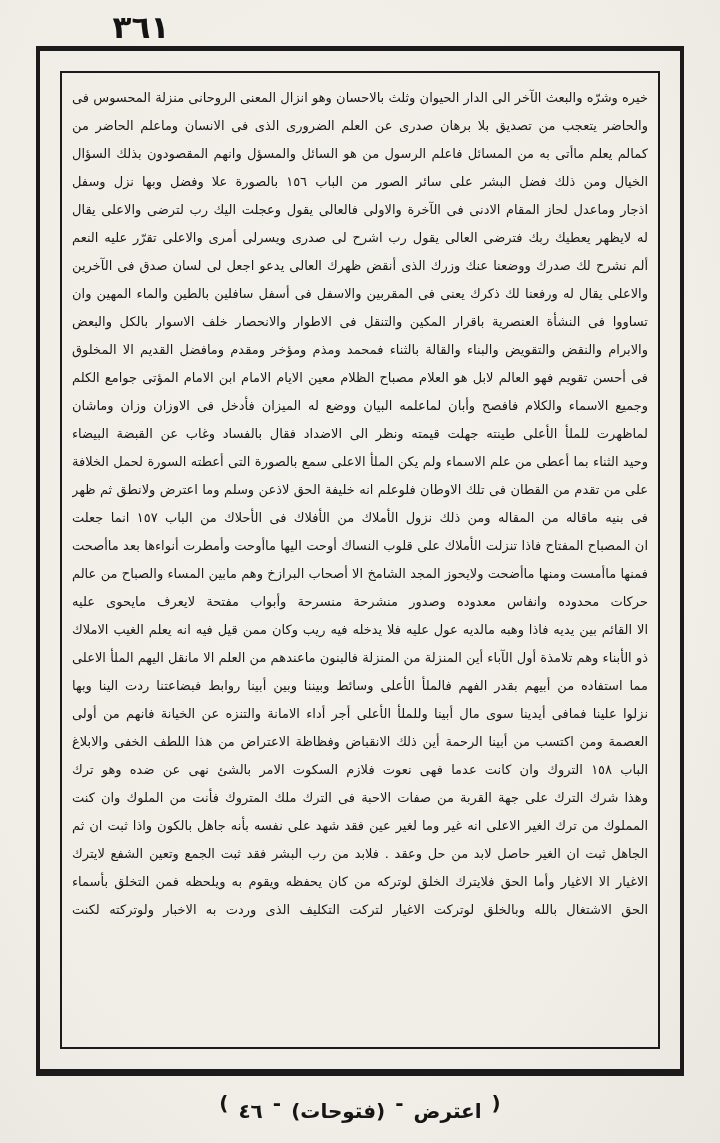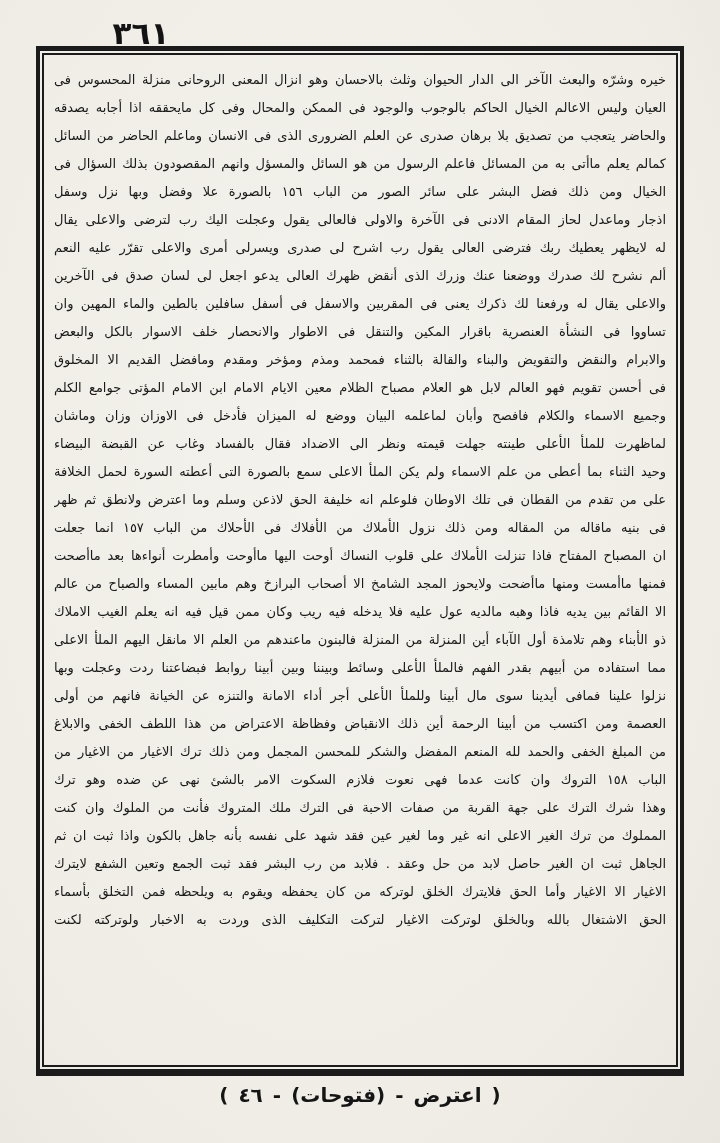--- a/index.html
+++ b/index.html
@@ -10,38 +10,38 @@
     overflow:hidden;
   }
   .page{
     position:relative;
     width:720px;height:1143px;
     background:#f1efe9;
     background-image:radial-gradient(ellipse at 45% 40%, #f4f2ec 0%, #efede6 70%, #e8e6de 100%);
   }
   .page-number{
     position:absolute;
-    top:15px;left:106px;
+    top:9px;left:106px;
     width:70px;
     font-size:31px;
     font-weight:bold;
     color:#131313;
     direction:rtl;
     text-align:center;
     letter-spacing:1px;
   }
   .frame{
     position:absolute;
     left:36px;top:46px;
     width:648px;height:1030px;
     box-sizing:border-box;
     border:4px solid #1b1b1b;
     border-top-width:5px;
     border-bottom-width:7px;
-    padding:2px;
+    padding:20px;
     background:transparent;
   }
   .frame-inner{
     box-sizing:border-box;
     width:100%;height:100%;
     border:2px solid #1b1b1b;
     padding:11px 10px 0 10px;
   }
   .textblock{
     direction:rtl;
@@ -66,57 +66,56 @@
     justify-content:center;
     align-items:center;
     gap:10px;
     font-size:20px;
     font-weight:bold;
     color:#151515;
   }
   .footer-part{
     unicode-bidi:isolate;
   }
-  .footer-part.rtl{direction:rtl;}
+  .footer-part.rtl{direction:rtl;margin-top:16px;}
 </style>
 </head>
 <body>
 
 <div class="page">
 
   <div class="page-number">٣٦١</div>
 
   <div class="frame">
     <div class="frame-inner">
       <div class="textblock" dir="rtl">
         <div class="line">خيره وشرّه والبعث الآخر الى الدار الحيوان وثلث بالاحسان وهو انزال المعنى الروحانى منزلة المحسوس فى</div>
-        <div class="line">العيان وليس الاعالم الخيال الحاكم بالوجوب والوجود فى الممكن والمحال وفى كل مايحققه اذا أجابه يصدقه</div>
         <div class="line">والحاضر يتعجب من تصديق بلا برهان صدرى عن العلم الضرورى الذى فى الانسان وماعلم الحاضر من السائل</div>
         <div class="line">كمالم يعلم ماأتى به من المسائل فاعلم الرسول من هو السائل والمسؤل وانهم المقصودون بذلك السؤال فى صورة</div>
         <div class="line">الخيال ومن ذلك فضل البشر على سائر الصور من الباب ١٥٦ بالصورة علا وفضل وبها نزل وسفل</div>
         <div class="line">اذجار وماعدل لحاز المقام الادنى فى الآخرة والاولى فالعالى يقول وعجلت اليك رب لترضى والاعلى يقال</div>
         <div class="line">له لايظهر يعطيك ربك فترضى العالى يقول رب اشرح لى صدرى ويسرلى أمرى والاعلى تقرّر عليه النعم</div>
         <div class="line">ألم نشرح لك صدرك ووضعنا عنك وزرك الذى أنقض ظهرك العالى يدعو اجعل لى لسان صدق فى الآخرين</div>
         <div class="line">والاعلى يقال له ورفعنا لك ذكرك يعنى فى المقربين والاسفل فى أسفل سافلين بالطين والماء المهين وان</div>
         <div class="line">تساووا فى النشأة العنصرية باقرار المكين والتنقل فى الاطوار والانحصار خلف الاسوار بالكل والبعض</div>
         <div class="line">والابرام والنقض والتقويض والبناء والقالة بالثناء فمحمد ومذم ومؤخر ومقدم ومافضل القديم الا المخلوق</div>
         <div class="line">فى أحسن تقويم فهو العالم لابل هو العلام مصباح الظلام معين الايام الامام ابن الامام المؤتى جوامع الكلم</div>
         <div class="line">وجميع الاسماء والكلام فافصح وأبان لماعلمه البيان ووضع له الميزان فأدخل فى الاوزان وزان وماشان</div>
         <div class="line">لماظهرت للملأ الأعلى طينته جهلت قيمته ونظر الى الاضداد فقال بالفساد وغاب عن القبضة البيضاء</div>
         <div class="line">وحيد الثناء بما أعطى من علم الاسماء ولم يكن الملأ الاعلى سمع بالصورة التى أعطته السورة لحمل الخلافة</div>
         <div class="line">على من تقدم من القطان فى تلك الاوطان فلوعلم انه خليفة الحق لاذعن وسلم وما اعترض ولانطق ثم ظهر</div>
         <div class="line">فى بنيه ماقاله من المقاله ومن ذلك نزول الأملاك من الأفلاك فى الأحلاك من الباب ١٥٧ انما جعلت</div>
         <div class="line">ان المصباح المفتاح فاذا تنزلت الأملاك على قلوب النساك أوحت اليها ماأوحت وأمطرت أنواءها بعد ماأصحت</div>
         <div class="line">فمنها ماأمست ومنها ماأضحت ولايحوز المجد الشامخ الا أصحاب البرازخ وهم مابين المساء والصباح من عالم</div>
+        <div class="line">حركات محدوده وانفاس معدوده وصدور منشرحة منسرحة وأبواب مفتحة لايعرف مايحوى عليه</div>
         <div class="line">الا القائم بين يديه فاذا وهبه مالديه عول عليه فلا يدخله فيه ريب وكان ممن قيل فيه انه يعلم الغيب الاملاك</div>
         <div class="line">ذو الأبناء وهم تلامذة أول الآباء أين المنزلة من المنزلة فالبنون ماعندهم من العلم الا مانقل اليهم الملأ الاعلى</div>
-        <div class="line">مما استفاده من أبيهم بقدر الفهم فالملأ الأعلى وسائط وبيننا وبين أبينا روابط فبضاعتنا ردت وعجلت وبها</div>
+        <div class="line">مما استفاده من أبيهم بقدر الفهم فالملأ الأعلى وسائط وبيننا وبين أبينا روابط فبضاعتنا ردت الينا وبها</div>
         <div class="line">نزلوا علينا فمافى أيدينا سوى مال أبينا وللملأ الأعلى أجر أداء الامانة والتنزه عن الخيانة فانهم من أولى</div>
         <div class="line">العصمة ومن اكتسب من أبينا الرحمة أين ذلك الانقباض وفظاظة الاعتراض من هذا اللطف الخفى والابلاغ</div>
-        <div class="line">من المبلغ الخفى والحمد لله المنعم المفضل والشكر للمحسن المجمل ومن ذلك ترك الاغيار من الاغيار من</div>
         <div class="line">الباب ١٥٨ التروك وان كانت عدما فهى نعوت فلازم السكوت الامر بالشئ نهى عن ضده وهو ترك</div>
         <div class="line">وهذا شرك الترك على جهة القربة من صفات الاحبة فى الترك ملك المتروك فأنت من الملوك وان كنت</div>
         <div class="line">المملوك من ترك الغير الاعلى انه غير وما لغير عين فقد شهد على نفسه بأنه جاهل بالكون واذا ثبت ان ثم</div>
         <div class="line">الجاهل ثبت ان الغير حاصل لابد من حل وعقد . فلابد من رب البشر فقد ثبت الجمع وتعين الشفع لايترك</div>
         <div class="line">الاغيار الا الاغيار وأما الحق فلايترك الخلق لوتركه من كان يحفظه ويقوم به ويلحظه فمن التخلق بأسماء</div>
         <div class="line">الحق الاشتغال بالله وبالخلق لوتركت الاغيار لتركت التكليف الذى وردت به الاخبار ولوتركته لكنت</div>
       </div>
     </div>
   </div>
 

